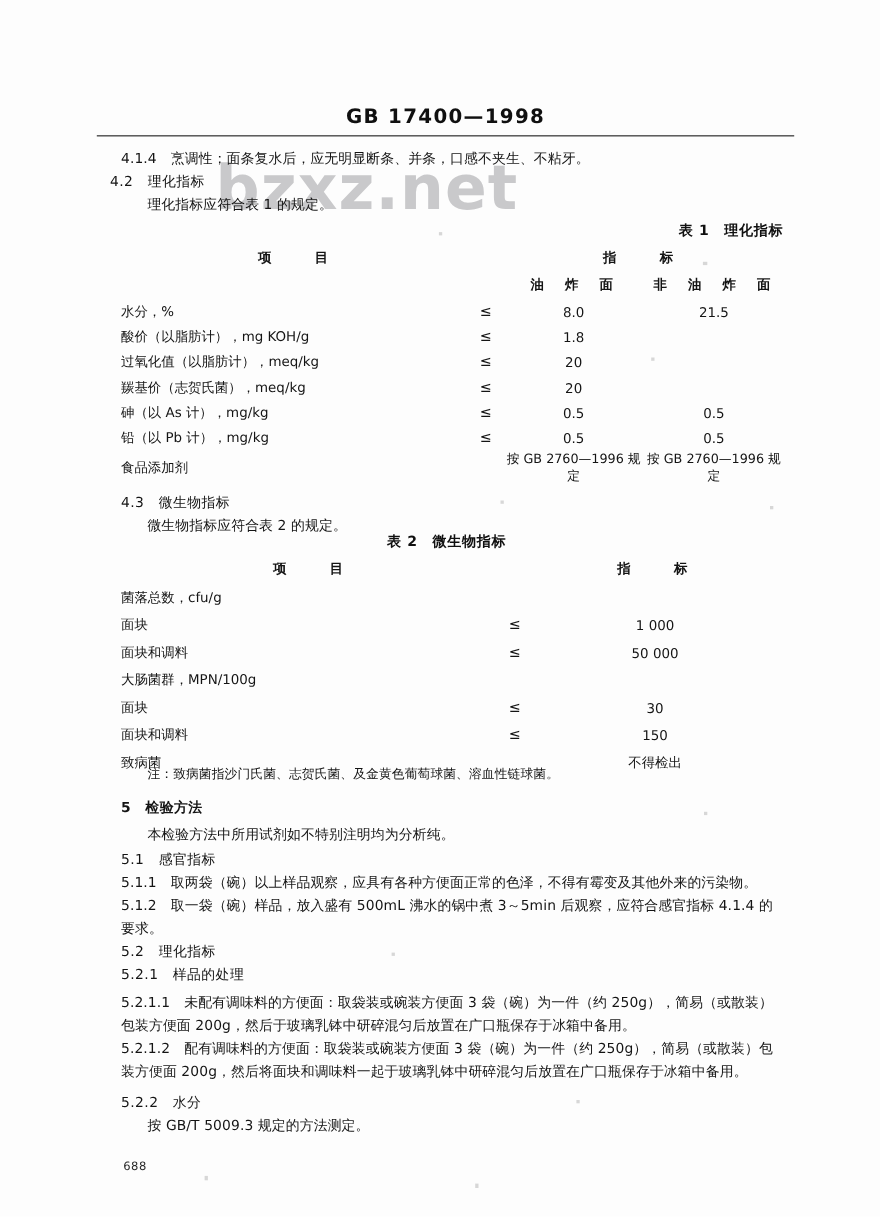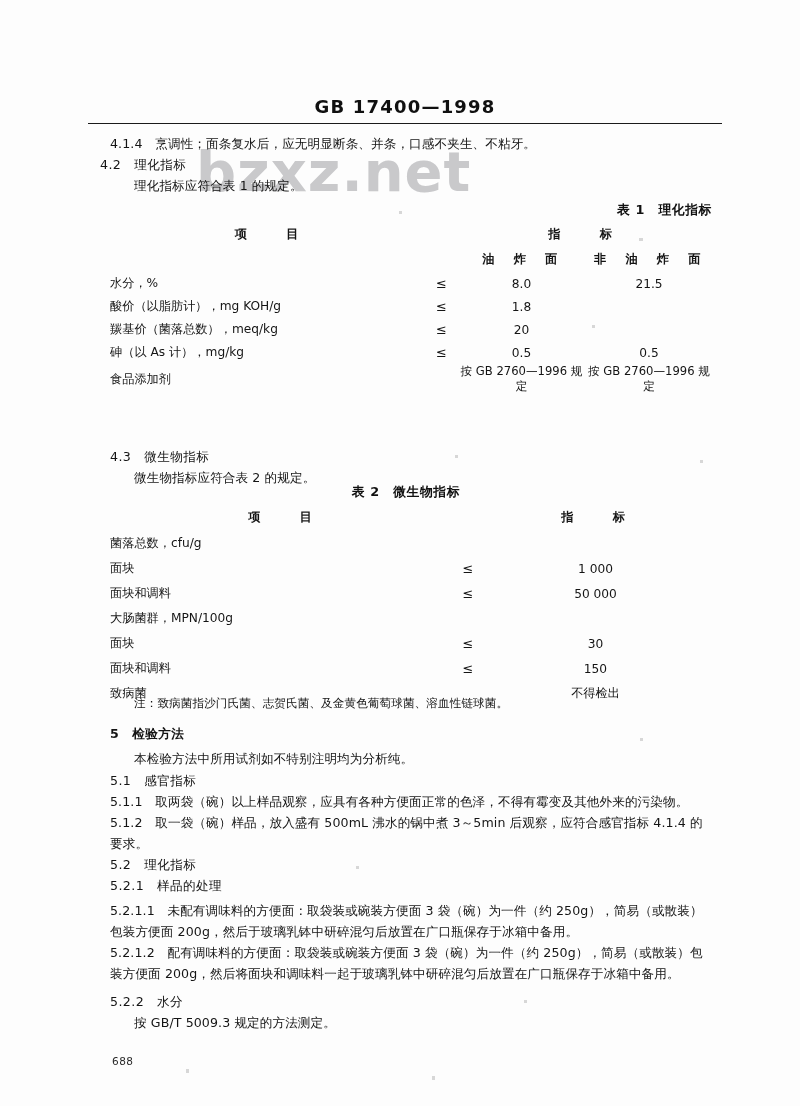--- a/index.html
+++ b/index.html
@@ -189,27 +189,39 @@
           <td class="vline-l c-val">8.0</td>
           <td class="vline-l vout-r c-val">21.5</td>
         </tr>
         <tr style="height:23px;">
           <td class="vout-l c-item">酸价（以脂肪计），mg KOH/g</td>
           <td class="c-le">≤</td>
           <td class="vline-l c-val">1.8</td>
           <td class="vline-l vout-r c-val"></td>
         </tr>
         <tr style="height:23px;">
-          <td class="vout-l c-item">羰基价（菌落总数），meq/kg</td>
+          <td class="vout-l c-item">过氧化值（以脂肪计），meq/kg</td>
+          <td class="c-le">≤</td>
+          <td class="vline-l c-val">20</td>
+          <td class="vline-l vout-r c-val"></td>
+        </tr>
+        <tr style="height:23px;">
+          <td class="vout-l c-item">羰基价（志贺氏菌），meq/kg</td>
           <td class="c-le">≤</td>
           <td class="vline-l c-val">20</td>
           <td class="vline-l vout-r c-val"></td>
         </tr>
         <tr style="height:23px;margin-top:44px;">
           <td class="vout-l c-item">砷（以 As 计），mg/kg</td>
+          <td class="c-le">≤</td>
+          <td class="vline-l c-val">0.5</td>
+          <td class="vline-l vout-r c-val">0.5</td>
+        </tr>
+        <tr style="height:23px;">
+          <td class="vout-l c-item">铅（以 Pb 计），mg/kg</td>
           <td class="c-le">≤</td>
           <td class="vline-l c-val">0.5</td>
           <td class="vline-l vout-r c-val">0.5</td>
         </tr>
         <tr style="height:25px;">
           <td class="vout-l tbl-outer-bottom c-item">食品添加剂</td>
           <td class="tbl-outer-bottom c-le"></td>
           <td class="vline-l tbl-outer-bottom c-note">按 GB 2760—1996 规定</td>
           <td class="vline-l vout-r tbl-outer-bottom c-note">按 GB 2760—1996 规定</td>
         </tr>

